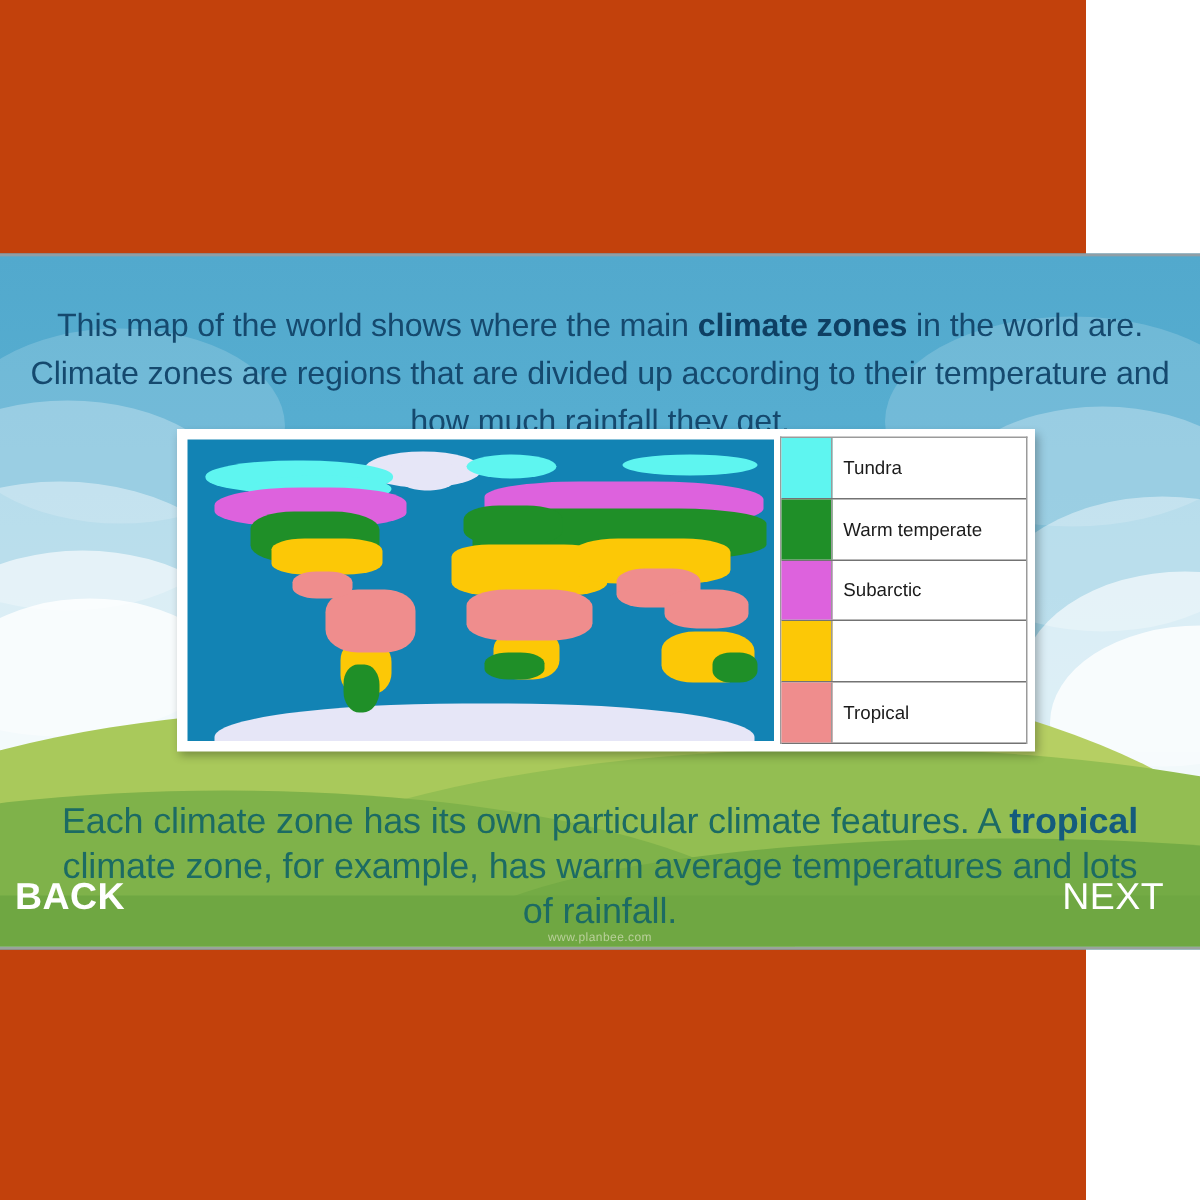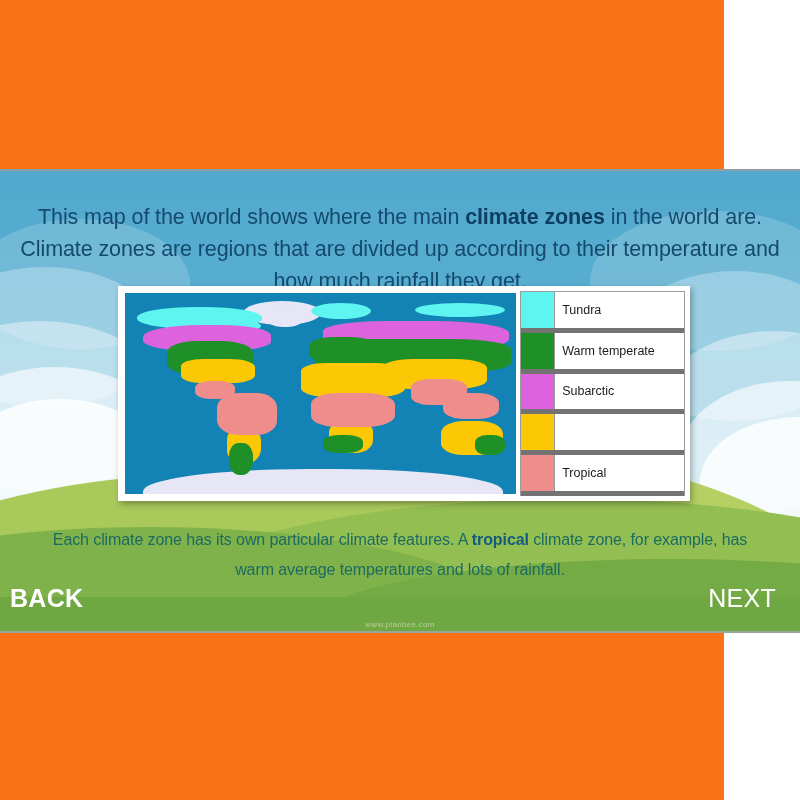--- a/index.html
+++ b/index.html
@@ -10,21 +10,21 @@
     background: #ffffff;
     font-family: "Liberation Sans", sans-serif;
     overflow: hidden;
   }
 
   
   #stage {
     position: relative;
     width: 724px;
     height: 800px;
-    background: #f97316;
+    background: #c2410c;
   }
 
   
   #slide {
     position: absolute;
     left: 0;
     top: 169px;
     width: 800px;
     height: 464px;
     overflow: hidden;
@@ -126,21 +126,21 @@
     border: 1px solid #9b9b9b;
     border-bottom: none;
     box-sizing: border-box;
     background: #fff;
     margin-left: 4px;
   }
   .legend-row {
     flex: 1 1 0;
     display: flex;
     align-items: stretch;
-    border-bottom: 5px solid #737373;
+    border-bottom: 1px solid #737373;
     min-height: 0;
   }
   .legend-swatch {
     width: 33px;
     flex: 0 0 33px;
     border-right: 1px solid #9b9b9b;
   }
   .legend-label {
     flex: 1;
     display: flex;
@@ -151,21 +151,21 @@
     white-space: nowrap;
   }
 
   
   #outro-text {
     position: absolute;
     left: 40px;
     top: 338px;
     width: 720px;
     text-align: center;
-    font-size: 16px;
+    font-size: 24px;
     line-height: 30px;
     color: #1c6b63;
     letter-spacing: -0.1px;
   }
   #outro-text b { font-weight: bold; color: #145b7d; }
 
   
   .nav-btn {
     position: absolute;
     bottom: 18px;

